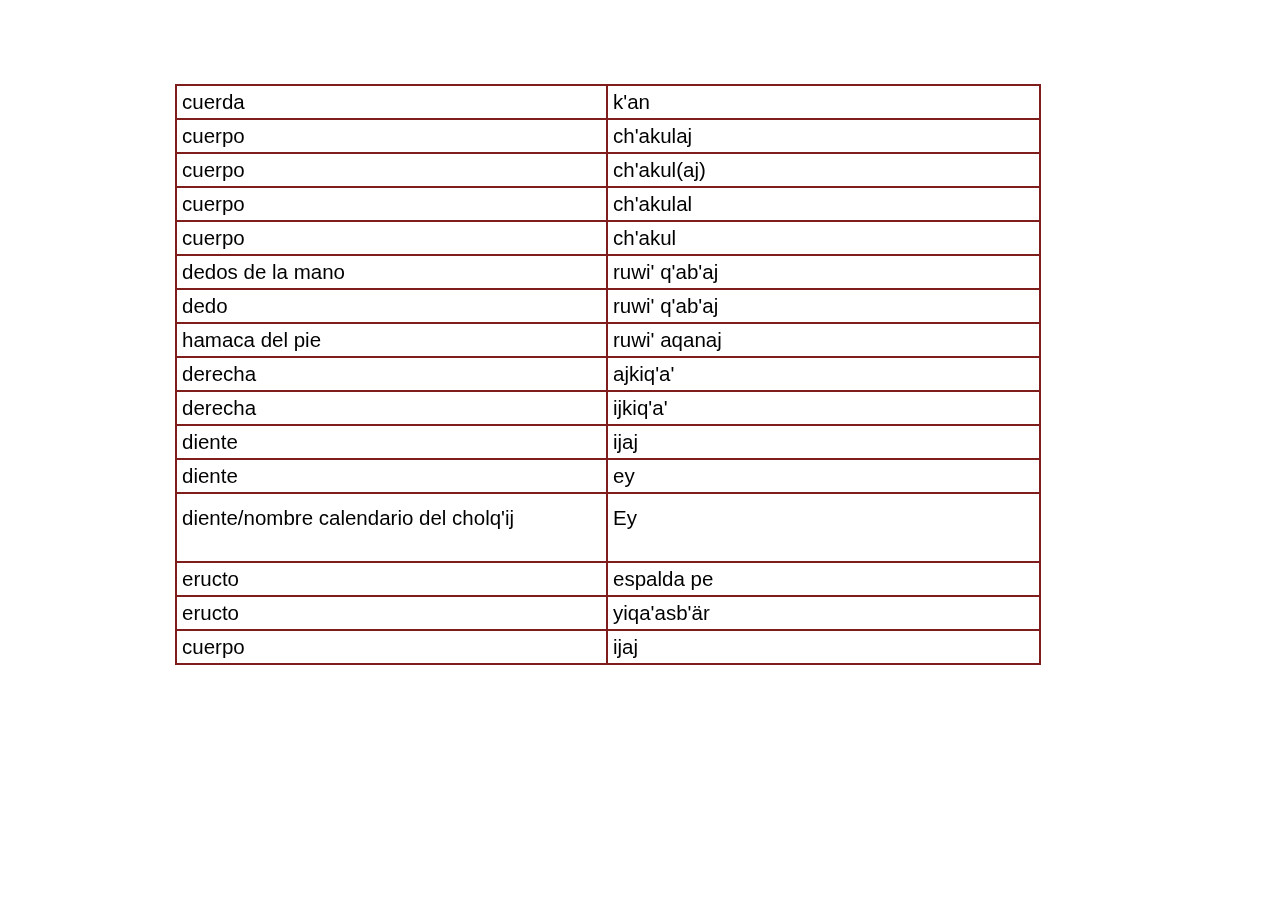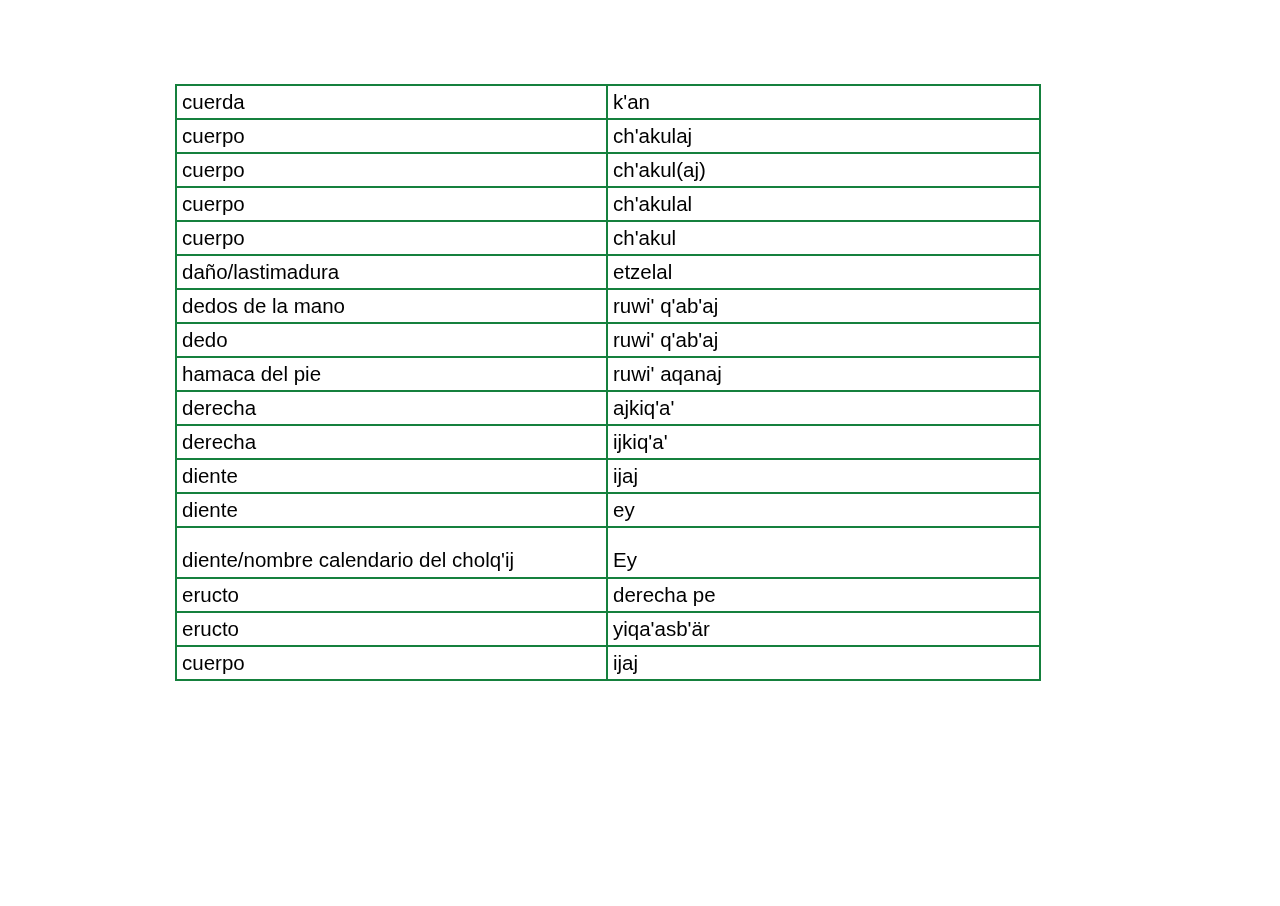--- a/index.html
+++ b/index.html
@@ -18,36 +18,36 @@
   }
   table.dict-table {
     position: absolute;
     left: 175px;
     top: 84px;
     width: 864px;
     border-collapse: collapse;
     table-layout: fixed;
   }
   table.dict-table td {
-    border: 2px solid #15803d;
+    border: 2px solid #7f1d1d;
     font-size: 20.5px;
     line-height: 1.15;
     color: #000000;
     padding: 3px 4px 3px 5px;
     vertical-align: middle;
     height: 34px;
     overflow: hidden;
     white-space: nowrap;
   }
   table.dict-table td.col-es { width: 431px; }
   table.dict-table td.col-ky { width: 433px; }
   table.dict-table tr.tall td {
-    height: 51px;
+    height: 69px;
     vertical-align: top;
-    padding-top: 20px;
+    padding-top: 12px;
   }
 </style>
 </head>
 <body>
 
 <div class="page">
   <table class="dict-table">
     <tbody>
         <tr>
           <td class="col-es">cuerda</td>
@@ -61,24 +61,20 @@
           <td class="col-es">cuerpo</td>
           <td class="col-ky">ch'akul(aj)</td>
         </tr>
         <tr>
           <td class="col-es">cuerpo</td>
           <td class="col-ky">ch'akulal</td>
         </tr>
         <tr>
           <td class="col-es">cuerpo</td>
           <td class="col-ky">ch'akul</td>
-        </tr>
-        <tr>
-          <td class="col-es">daño/lastimadura</td>
-          <td class="col-ky">etzelal</td>
         </tr>
         <tr>
           <td class="col-es">dedos de la mano</td>
           <td class="col-ky">ruwi' q'ab'aj</td>
         </tr>
         <tr>
           <td class="col-es">dedo</td>
           <td class="col-ky">ruwi' q'ab'aj</td>
         </tr>
         <tr>
@@ -100,21 +96,21 @@
         <tr>
           <td class="col-es">diente</td>
           <td class="col-ky">ey</td>
         </tr>
         <tr class="tall">
           <td class="col-es">diente/nombre calendario del cholq'ij</td>
           <td class="col-ky">Ey</td>
         </tr>
         <tr>
           <td class="col-es">eructo</td>
-          <td class="col-ky">derecha pe</td>
+          <td class="col-ky">espalda pe</td>
         </tr>
         <tr>
           <td class="col-es">eructo</td>
           <td class="col-ky">yiqa'asb'är</td>
         </tr>
         <tr>
           <td class="col-es">cuerpo</td>
           <td class="col-ky">ijaj</td>
         </tr>
       </tbody>

